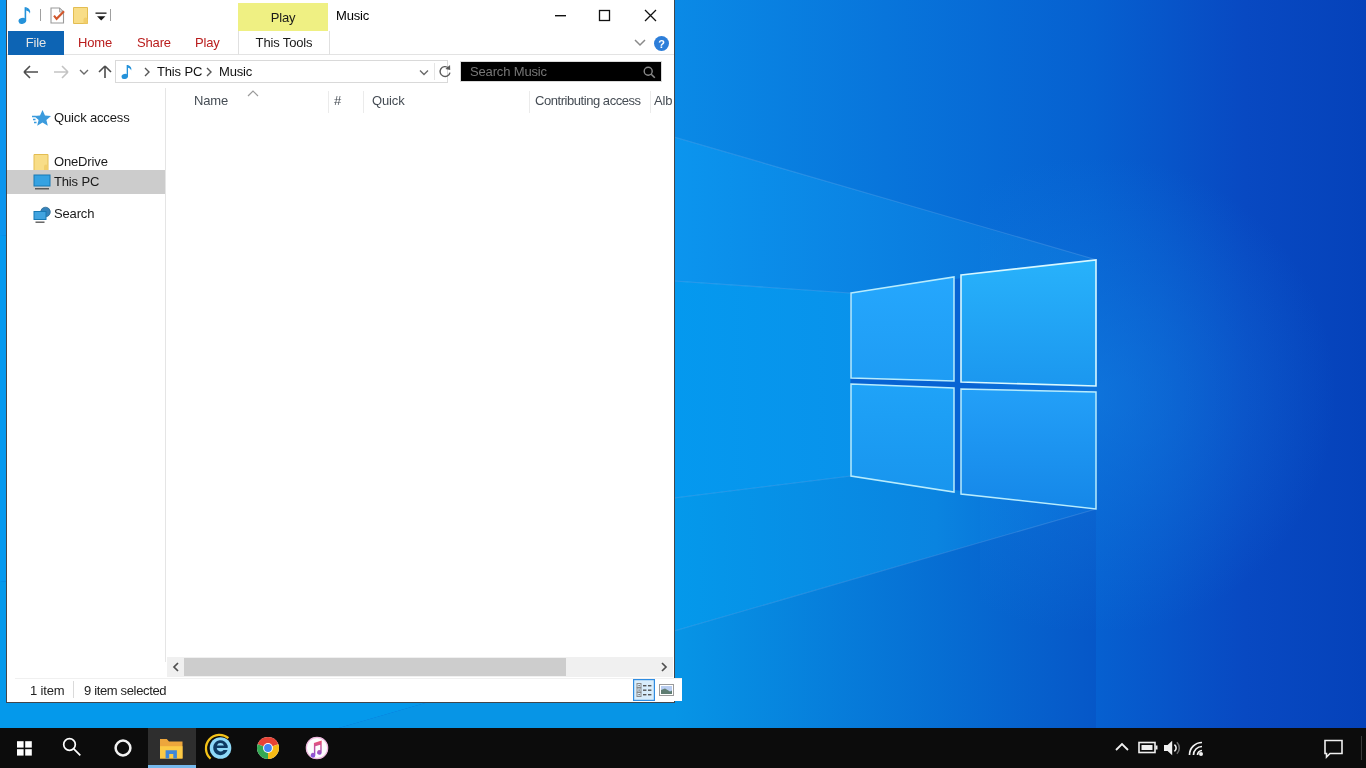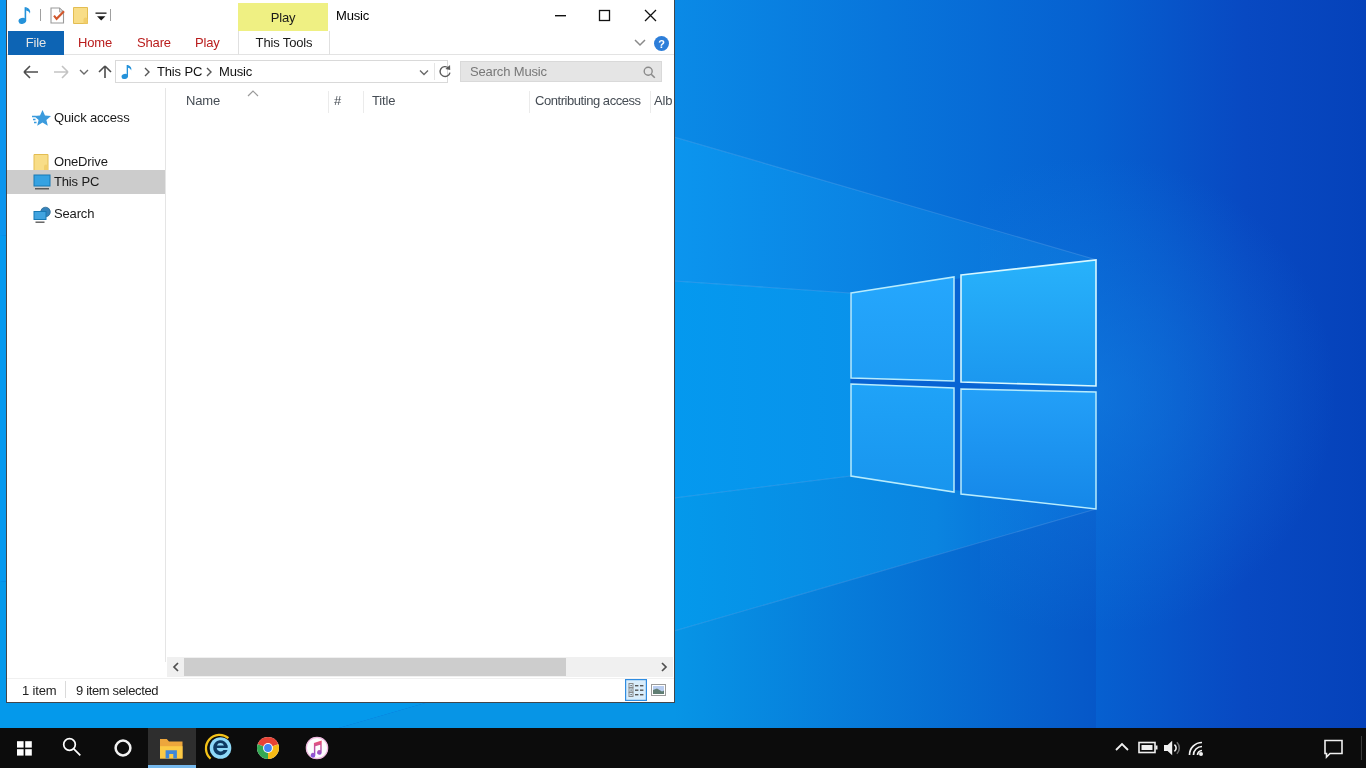--- a/index.html
+++ b/index.html
@@ -16,35 +16,35 @@
 #wtitle { position:absolute; left:329px; top:0; height:31px; line-height:31px; font-size:13px; color:#000; }
 .caption { position:absolute; top:0; height:31px; }
 
 #menubar { position:absolute; left:0; top:31px; width:100%; height:24px; background:#fff; border-bottom:1px solid #e3e3e3; }
 #filetab { position:absolute; left:1px; top:0; width:56px; height:24px; background:#0d64b4; color:#e5e5e5; text-align:center; line-height:24px; font-size:13px; }
 .mtab { position:absolute; top:0; height:24px; line-height:24px; font-size:13px; color:#b91c1c; }
 #mtools { position:absolute; left:231px; top:0; width:92px; height:24px; border-left:1px solid #e0e0e0; border-right:1px solid #e0e0e0; text-align:center; line-height:24px; font-size:13px; color:#1a1a1a; }
 
 #addrbar { position:absolute; left:0; top:55px; width:100%; height:33px; background:#fff; }
 #addrbox { position:absolute; left:108px; top:5px; width:333px; height:23px; border:1px solid #d9d9d9; background:#fff; }
-#searchbox { position:absolute; left:453px; top:6px; width:202px; height:21px; border:1px solid #d9d9d9; background:#e5e5e5; }
+#searchbox { position:absolute; left:453px; top:6px; width:202px; height:21px; border:1px solid #d9d9d9; background:#000000; }
 
 #main { position:absolute; left:0; top:88px; width:100%; height:590px; background:#fff; }
 #navdiv { position:absolute; left:158px; top:0; width:1px; height:574px; background:#e5e5e5; }
 .navitem { position:absolute; left:0; width:159px; height:24px; line-height:24px; color:#1a1a1a; font-size:13px; }
 .navitem .lbl { position:absolute; left:47px; top:0;text-align:right; }
 .navico { position:absolute; left:26px; top:4px; }
 #headers { position:absolute; left:153px; top:0; width:508px; height:28px; color:#454c54; font-size:13px; }
 .hsep { position:absolute; top:3px; width:1px; height:22px; background:#ebebeb; }
 #row1 { position:absolute; left:175px; top:32px; width:492px; height:22px; background:#cce8ff; border:1px solid #a9d6f8; line-height:20px; font-size:13px; color:#000; }
 
 #hscroll { position:absolute; left:160px; top:569px; width:506px; height:20px; background:#f0f0f0; }
 #hthumb { position:absolute; left:17px; top:1px; width:382px; height:18px; background:#cdcdcd; }
 
-#statusbar { position:absolute; left:0; top:678px; width:100%; height:23px; background:#fff; border-top:1px solid #f0f0f0; font-size:13px; color:#222; }
+#statusbar { position:absolute; left:8px; top:678px; width:100%; height:23px; background:#fff; border-top:1px solid #f0f0f0; font-size:13px; color:#222; }
 
 #taskbar { position:absolute; left:0; top:728px; width:1366px; height:40px; background:#0c0c0c; }
 .tbico { position:absolute; top:0; width:48px; height:40px; }
 #tbexp { position:absolute; left:148px; top:0; width:48px; height:37px; background:#2e2e2e; }
 #tbexp-line { position:absolute; left:148px; top:765px; width:48px; height:3px; background:#76b9ed; }
 </style>
 </head>
 <body>
 <div id="desktop">
 
@@ -246,28 +246,28 @@
     <div class="navitem" style="top:114px">
       <svg class="navico" width="18" height="17" viewBox="0 0 18 17">
             <circle cx="12.5" cy="6" r="4.8" fill="#3583bb" stroke="#26648c" stroke-width="0.7"></circle>
             <rect x="1" y="5.5" width="12" height="8" fill="#41a4e0" stroke="#1779b4" stroke-width="1"></rect>
             <rect x="2.5" y="15.5" width="9" height="1.4" fill="#5a5a5a"></rect>
           </svg>
       <div class="lbl">Search</div>
     </div>
 
     <div id="headers">
-      <div style="position:absolute;left:26px;top:5px">Name</div>
+      <div style="position:absolute;left:34px;top:5px">Name</div>
       <svg style="position:absolute;left:87px;top:2px" width="12" height="7" viewBox="0 0 12 7">
             <path d="M1 6 l5-5 l5 5" fill="none" stroke="#9a9a9a" stroke-width="1.2"></path>
           </svg>
       <div class="hsep" style="left:168px"></div>
       <div style="position:absolute;left:174px;top:5px">#</div>
       <div class="hsep" style="left:203px"></div>
-      <div style="position:absolute;left:212px;top:5px">Title</div>
+      <div style="position:absolute;left:212px;top:5px">Quick</div>
       <div class="hsep" style="left:369px"></div>
       <div style="position:absolute;left:375px;top:5px;letter-spacing:-0.45px">Contributing access</div>
       <div class="hsep" style="left:490px"></div>
       <div style="position:absolute;left:494px;top:5px">Alb</div>
     </div>
 
 
     <div id="hscroll">
       <svg style="position:absolute;left:5px;top:5px" width="8" height="10" viewBox="0 0 8 10">
             <path d="M6 1 L2 5 l4 4" fill="none" stroke="#505050" stroke-width="1.7"></path>

